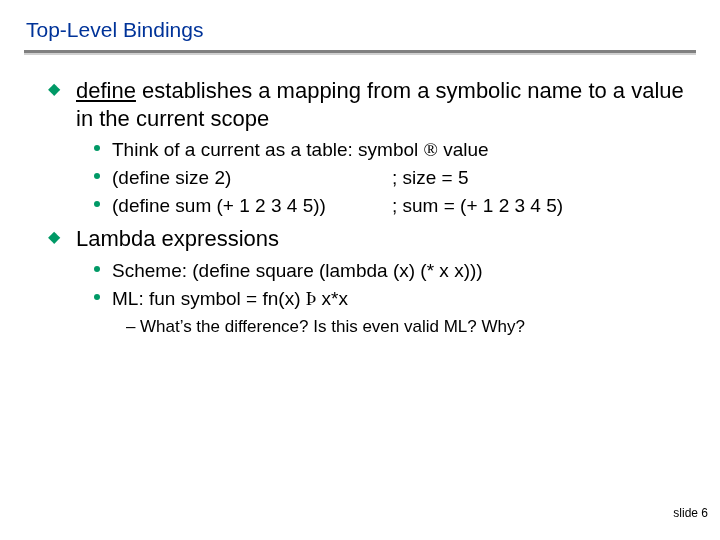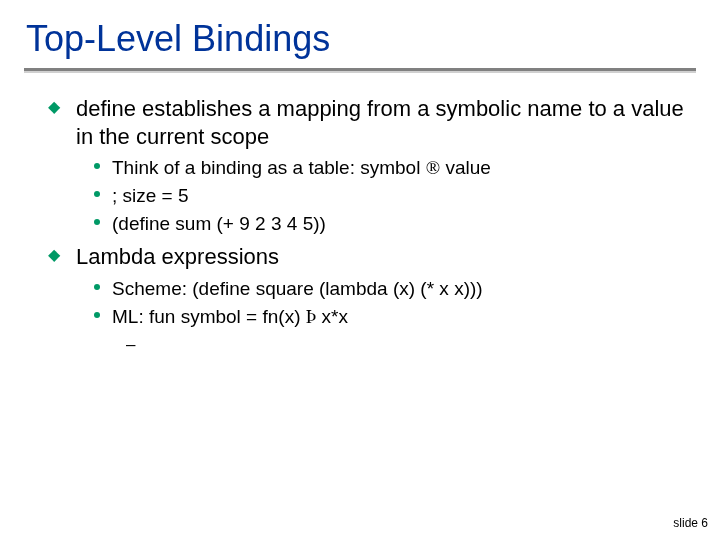--- a/index.html
+++ b/index.html
@@ -1,72 +1,75 @@
 <!DOCTYPE html>
 <html><head>
 <meta charset="utf-8">
 <style>
   html,body{margin:0;padding:0}
   body{width:720px;height:540px;background:#fff;font-family:Verdana,Geneva,sans-serif;color:#000;position:relative;overflow:hidden}
-  .title{font-size:36px;color:#003399;padding:18px 0 0 26px;letter-spacing:0}
+  .title{font-size:21px;color:#003399;padding:18px 0 0 26px;letter-spacing:0}
   .rule{height:3px;background:#808080;margin:8px 24px 0 24px;box-shadow:0 2px 0 #d0d0d0}
   .content{padding:24px 22px 0 48px}
   .b1{position:relative;font-size:22px;line-height:1.25;margin-bottom:6px;padding-left:28px}
   .b1 .mark{position:absolute;left:0;top:4px;color:#009966;font-size:16px;line-height:1}
-  .under{}
+  .under{text-decoration:underline}
   .b2{position:relative;font-size:19px;line-height:1.25;margin:4px 0 2px 46px;padding-left:18px}
   .b2 .dot{position:absolute;left:0;top:7px;width:6px;height:6px;border-radius:50%;background:#009966}
   .row2{display:flex}
   .cA{width:280px}
   .cB{}
   .b3{position:relative;font-size:17px;line-height:1.25;margin:6px 0 0 78px;padding-left:14px;color:#000}
   .b3 .dash{position:absolute;left:0;top:0}
-  .footer{position:absolute;right:12px;bottom:10px;font-size:12px;color:#000;font-family:Arial,sans-serif}
+  .footer{position:absolute;right:12px;bottom:20px;font-size:12px;color:#000;font-family:Arial,sans-serif}
 </style>
 </head>
 <body>
 
 <div class="title">Top-Level Bindings</div>
 <div class="rule"></div>
 
 <div class="content">
 
   <div class="b1">
     <span class="mark">◆</span>
     <span class="under">define</span><span> establishes a mapping from a symbolic name to a value in the current scope</span>
   </div>
 
   <div class="b2">
     <span class="dot"></span>
-    <span>Think of a binding as a table: symbol </span><span style="font-family:Symbol">®</span><span> value</span>
+    <span>Think of a current as a table: symbol </span><span style="font-family:Symbol">®</span><span> value</span>
   </div>
 
   <div class="b2 row2">
     <span class="dot"></span>
+    <span class="cA">(define size 2)</span>
     <span class="cB">;  size = 5</span>
   </div>
 
   <div class="b2 row2">
     <span class="dot"></span>
-    <span class="cA">(define sum (+ 9 2 3 4 5))</span>
+    <span class="cA">(define sum (+ 1 2 3 4 5))</span>
+    <span class="cB">;  sum = (+ 1 2 3 4 5)</span>
   </div>
 
   <div class="b1" style="margin-top:8px">
     <span class="mark">◆</span>
     <span>Lambda expressions</span>
   </div>
 
   <div class="b2">
     <span class="dot"></span>
     <span>Scheme: (define square (lambda (x) (* x x)))</span>
   </div>
   <div class="b2">
     <span class="dot"></span>
     <span>ML: fun symbol = fn(x) </span><span style="font-family:Symbol">Þ</span><span> x*x</span>
   </div>
 
   <div class="b3">
     <span class="dash">–</span>
+    <span>What’s the difference?  Is this even valid ML?  Why?</span>
   </div>
 
 </div>
 
 <div class="footer">slide 6</div>
 
 </body></html>

